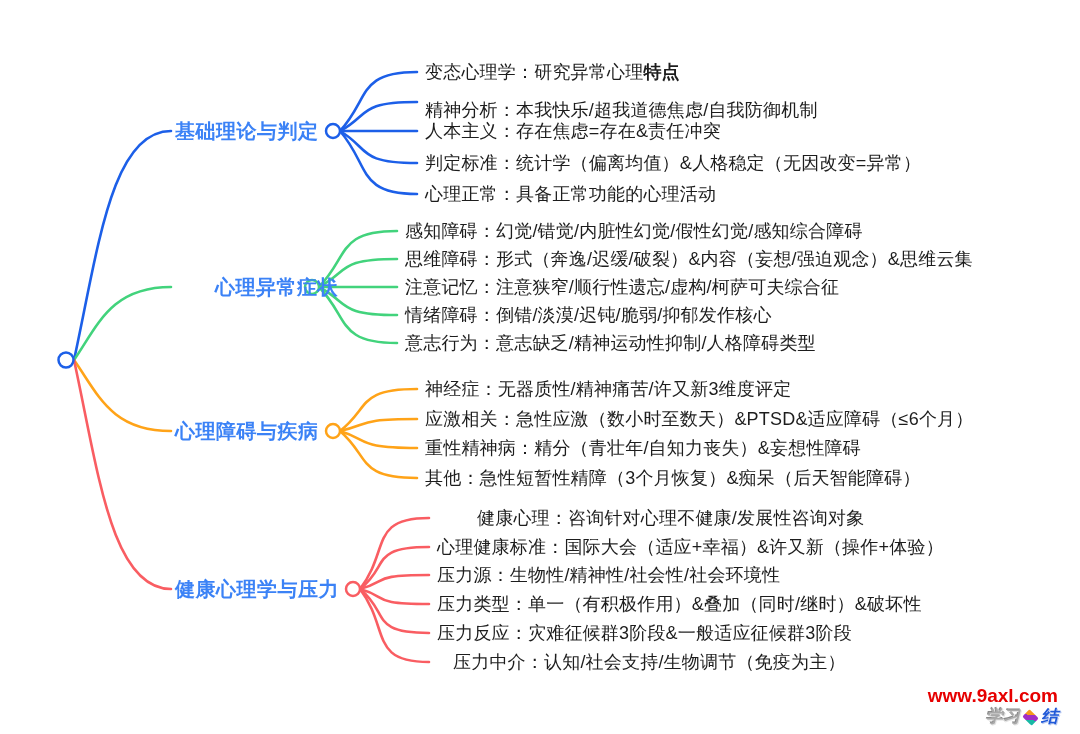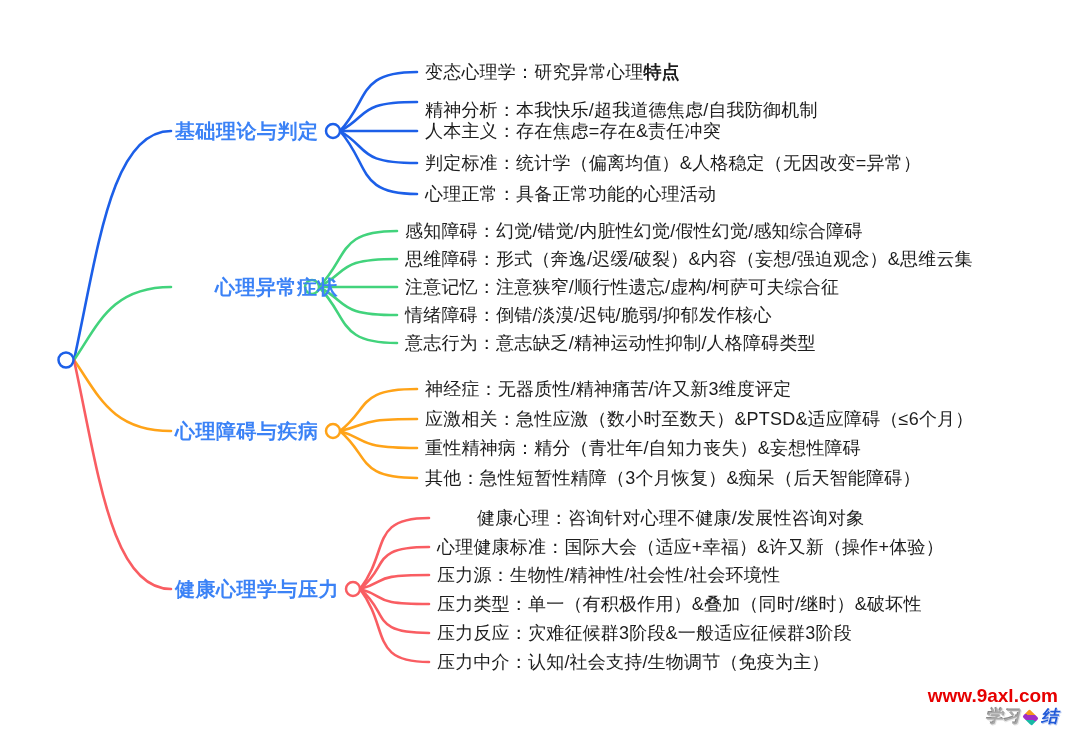--- a/index.html
+++ b/index.html
@@ -94,14 +94,14 @@
     <div class="leaf" style="left: 405px; top: 343px;"><span>意志行为：意志缺乏/精神运动性抑制/人格障碍类型</span><span class="bold"></span></div>
     <div class="leaf" style="left: 425px; top: 389px;"><span>神经症：无器质性/精神痛苦/许又新3维度评定</span><span class="bold"></span></div>
     <div class="leaf" style="left: 425px; top: 419px;"><span>应激相关：急性应激（数小时至数天）&amp;PTSD&amp;适应障碍（≤6个月）</span><span class="bold"></span></div>
     <div class="leaf" style="left: 425px; top: 448px;"><span>重性精神病：精分（青壮年/自知力丧失）&amp;妄想性障碍</span><span class="bold"></span></div>
     <div class="leaf" style="left: 425px; top: 478px;"><span>其他：急性短暂性精障（3个月恢复）&amp;痴呆（后天智能障碍）</span><span class="bold"></span></div>
     <div class="leaf" style="left: 437px; top: 518px; margin-left: 40px;"><span>健康心理：咨询针对心理不健康/发展性咨询对象</span><span class="bold"></span></div>
     <div class="leaf" style="left: 437px; top: 547px;"><span>心理健康标准：国际大会（适应+幸福）&amp;许又新（操作+体验）</span><span class="bold"></span></div>
     <div class="leaf" style="left: 437px; top: 575px;"><span>压力源：生物性/精神性/社会性/社会环境性</span><span class="bold"></span></div>
     <div class="leaf" style="left: 437px; top: 604px;"><span>压力类型：单一（有积极作用）&amp;叠加（同时/继时）&amp;破坏性</span><span class="bold"></span></div>
     <div class="leaf" style="left: 437px; top: 633px;"><span>压力反应：灾难征候群3阶段&amp;一般适应征候群3阶段</span><span class="bold"></span></div>
-    <div class="leaf" style="left: 437px; top: 662px;"><span>压力中介：认知/社会支持/生物调节（免疫为主）</span><span class="bold"></span></div>
+    <div class="leaf" style="left: 453px; top: 662px;"><span>压力中介：认知/社会支持/生物调节（免疫为主）</span><span class="bold"></span></div>
   </div>
 
 </body></html>

